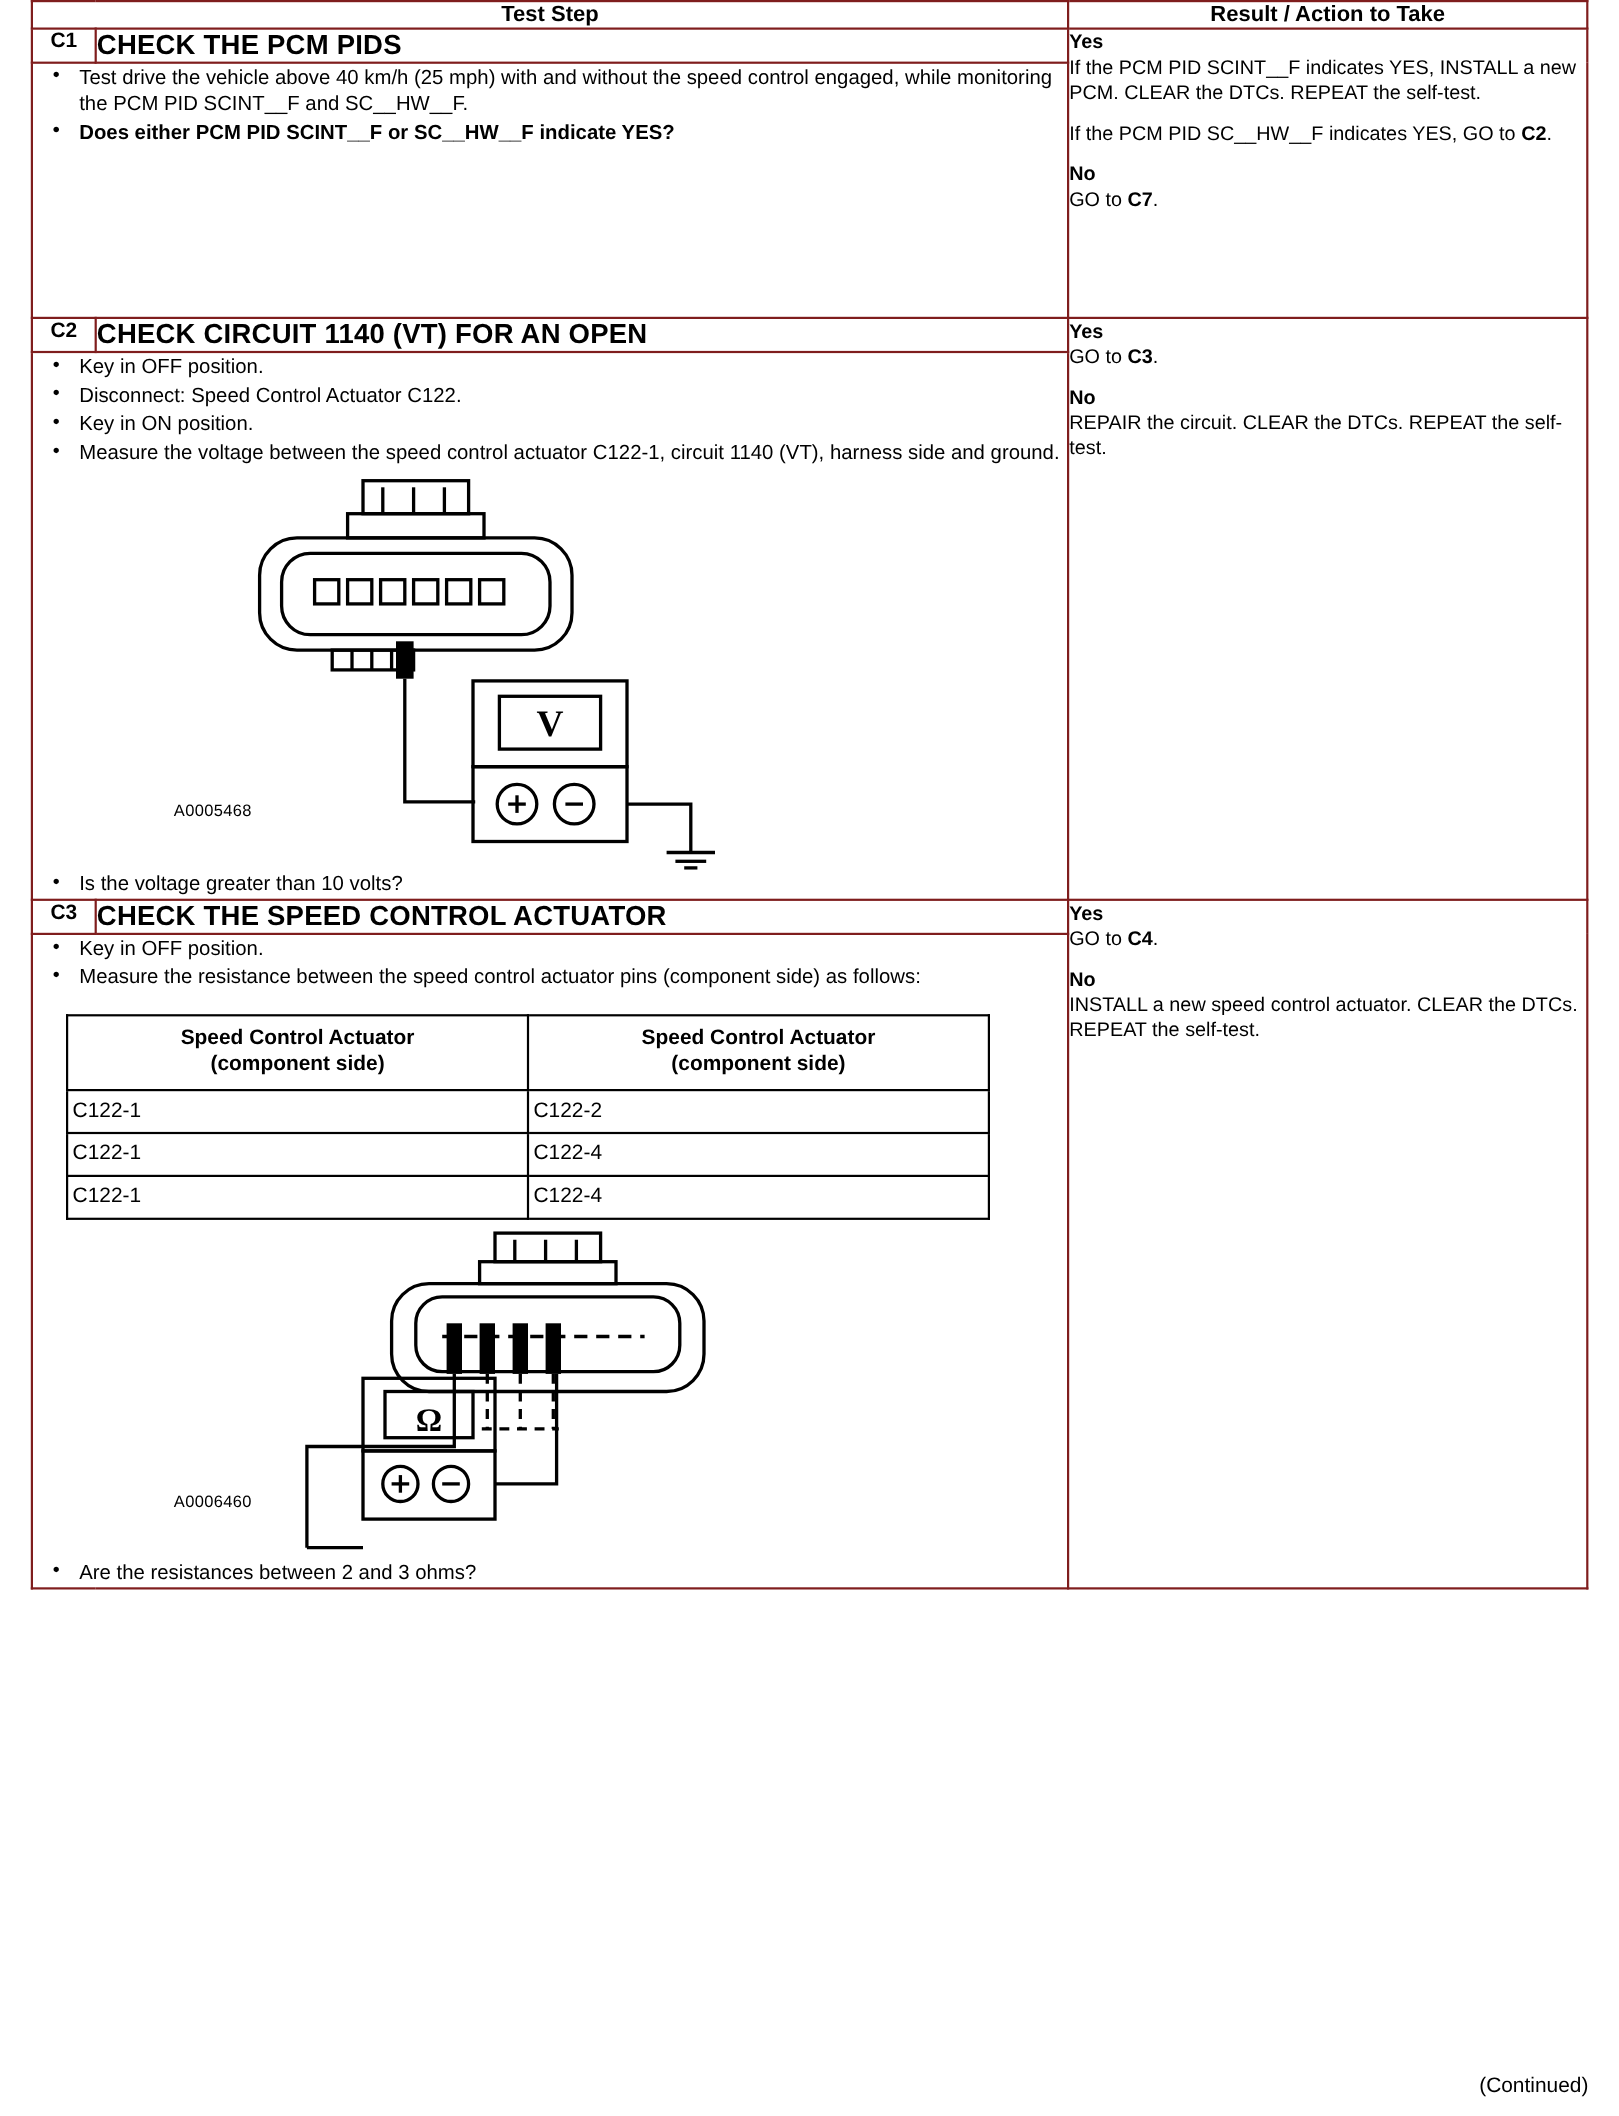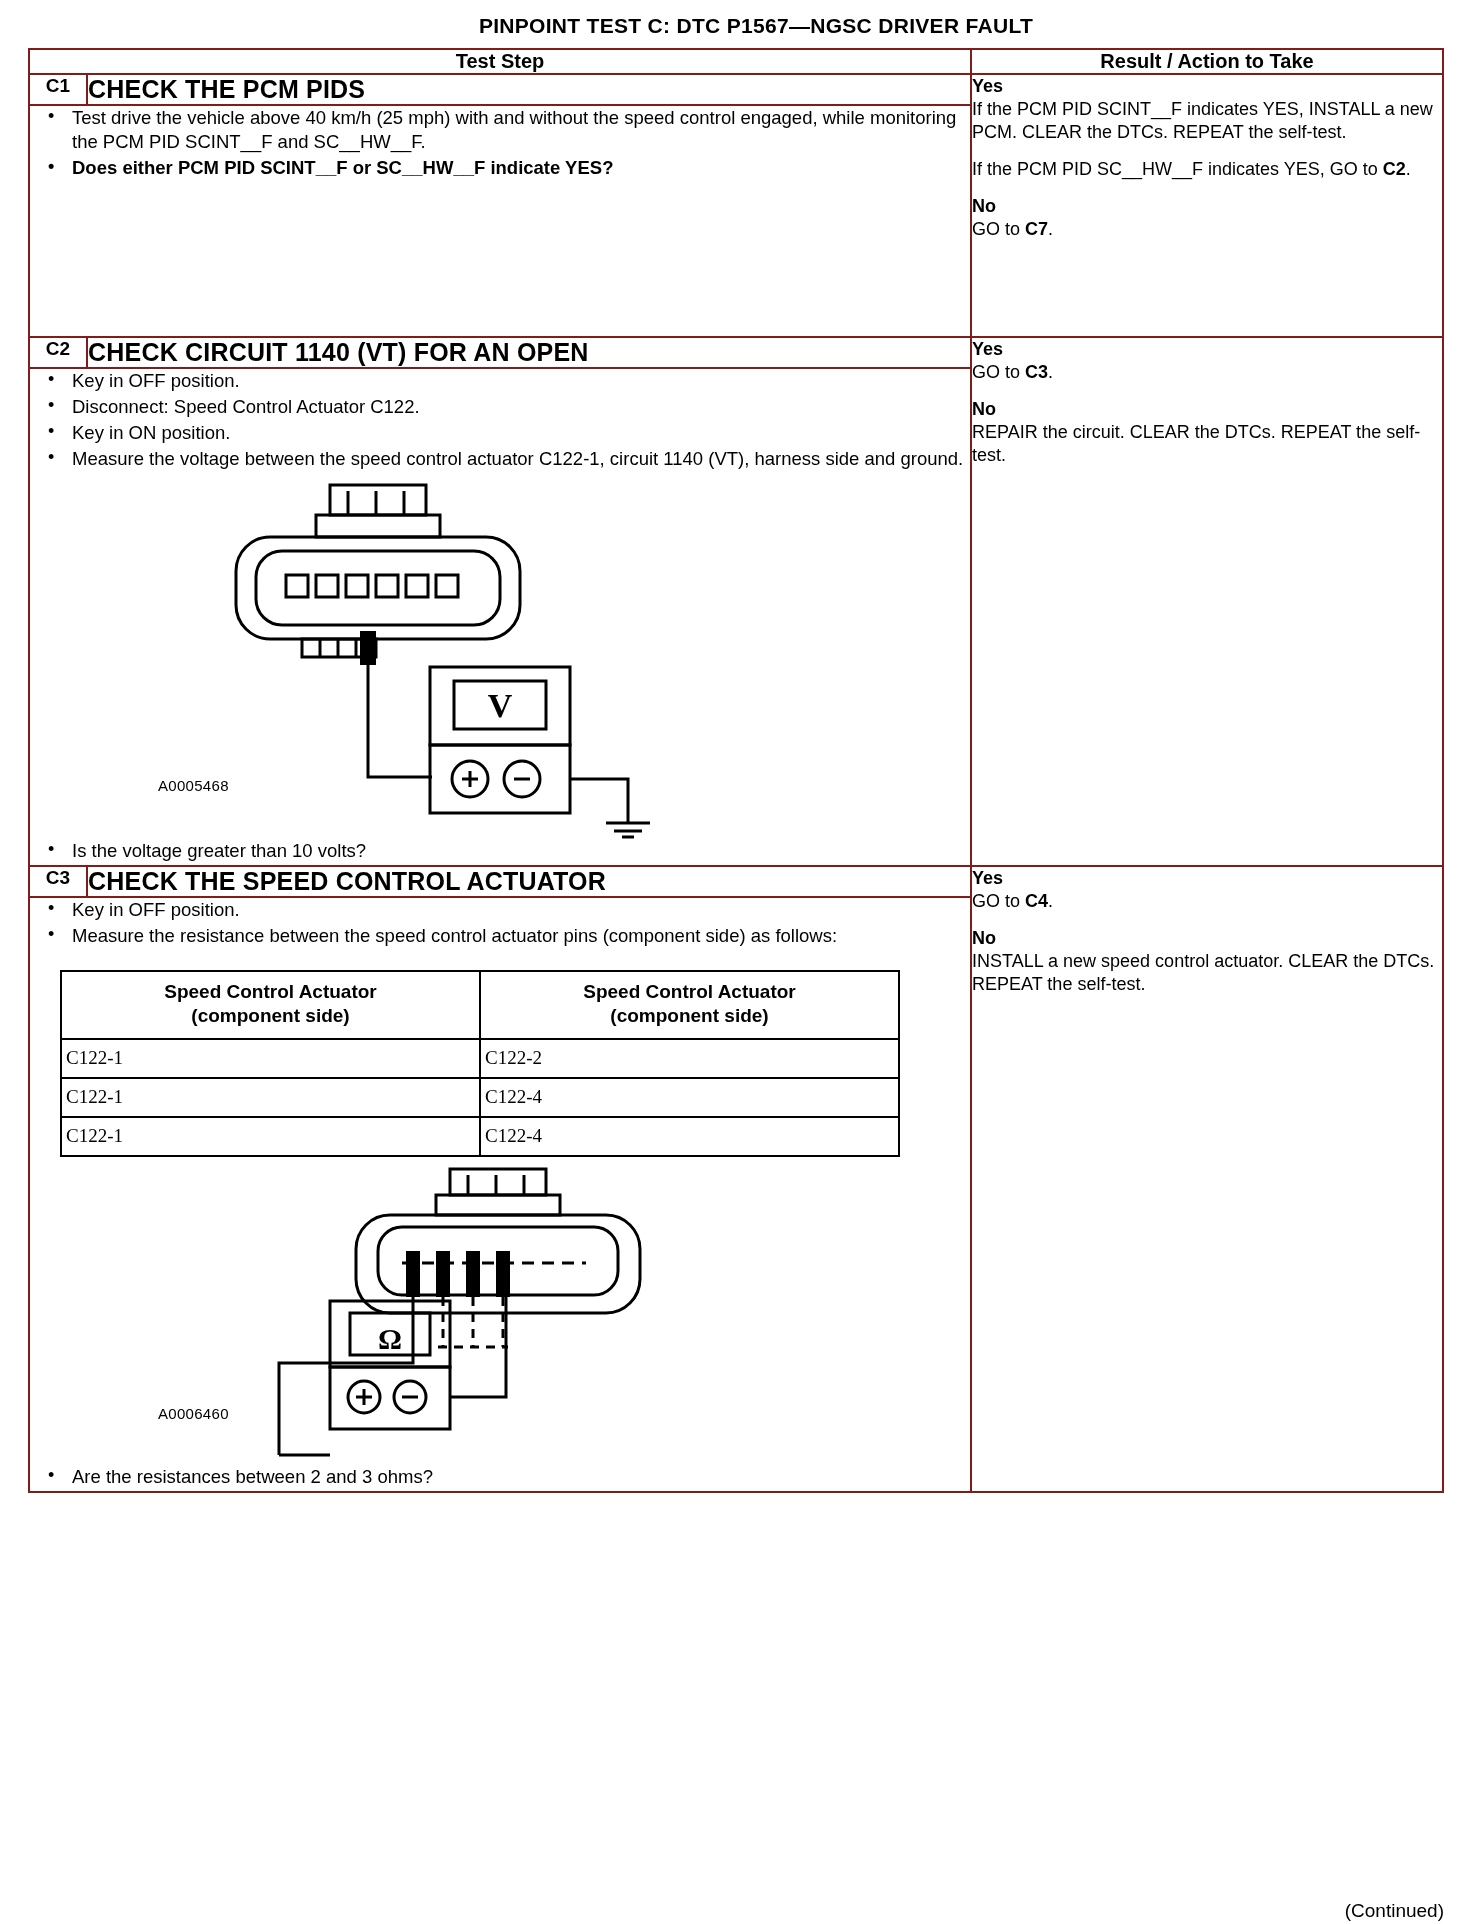--- a/index.html
+++ b/index.html
@@ -134,37 +134,36 @@
   table.sub th, table.sub td {
     border: 2px solid #000;
   }
   table.sub th {
     font-size: 19px;
     font-weight: bold;
     padding: 8px 4px 10px 4px;
     line-height: 1.25;
   }
   table.sub td {
-    font-family: Liberation Serif, serif;
+    font-family: Liberation Sans, sans-serif;
     font-size: 19px;
     padding: 7px 4px 8px 4px;
   }
   .continued {
     position: absolute;
     right: 28px;
     bottom: 16px;
     font-size: 19px;
   }
 </style>
 </head>
 <body>
 
 <div class="page">
 
-  <div class="test-title">PINPOINT TEST C: DTC P1567—NGSC DRIVER FAULT</div>
 
   <table class="main">
     <colgroup>
       <col class="col-id">
         <col class="col-step">
         <col class="col-result">
     </colgroup>
     <tbody>
         <tr>
       <th class="hdr-step" colspan="2">Test Step</th>

